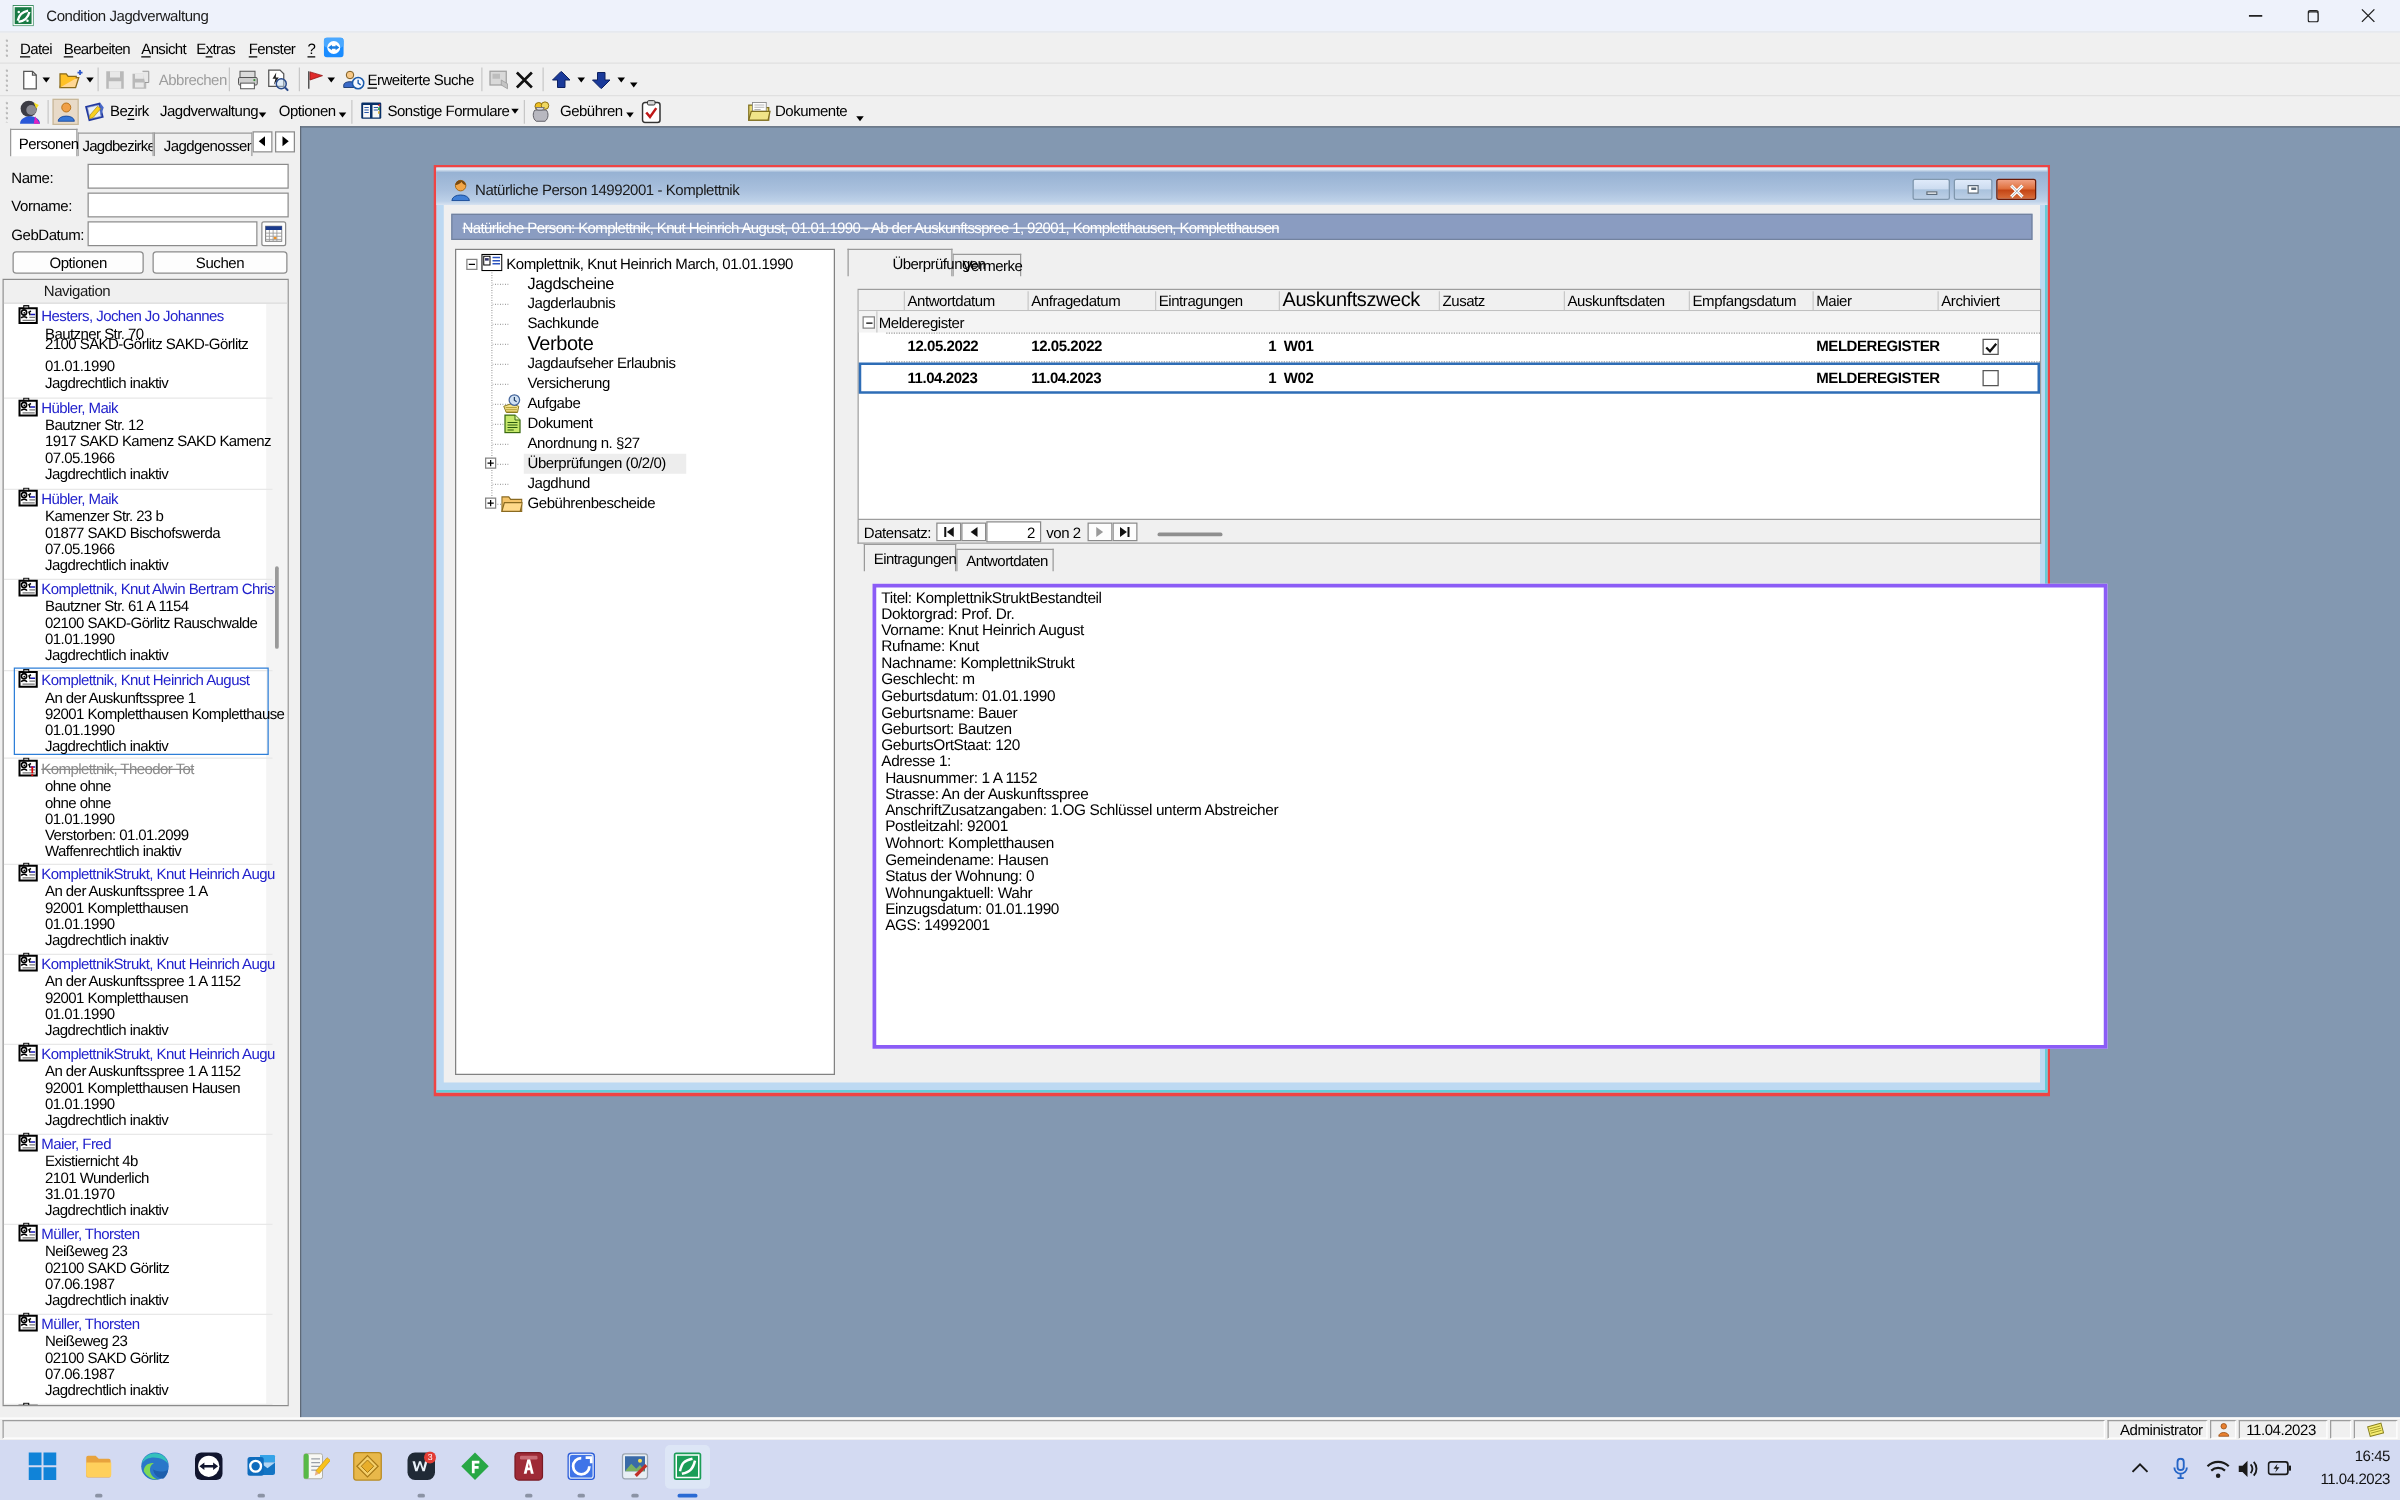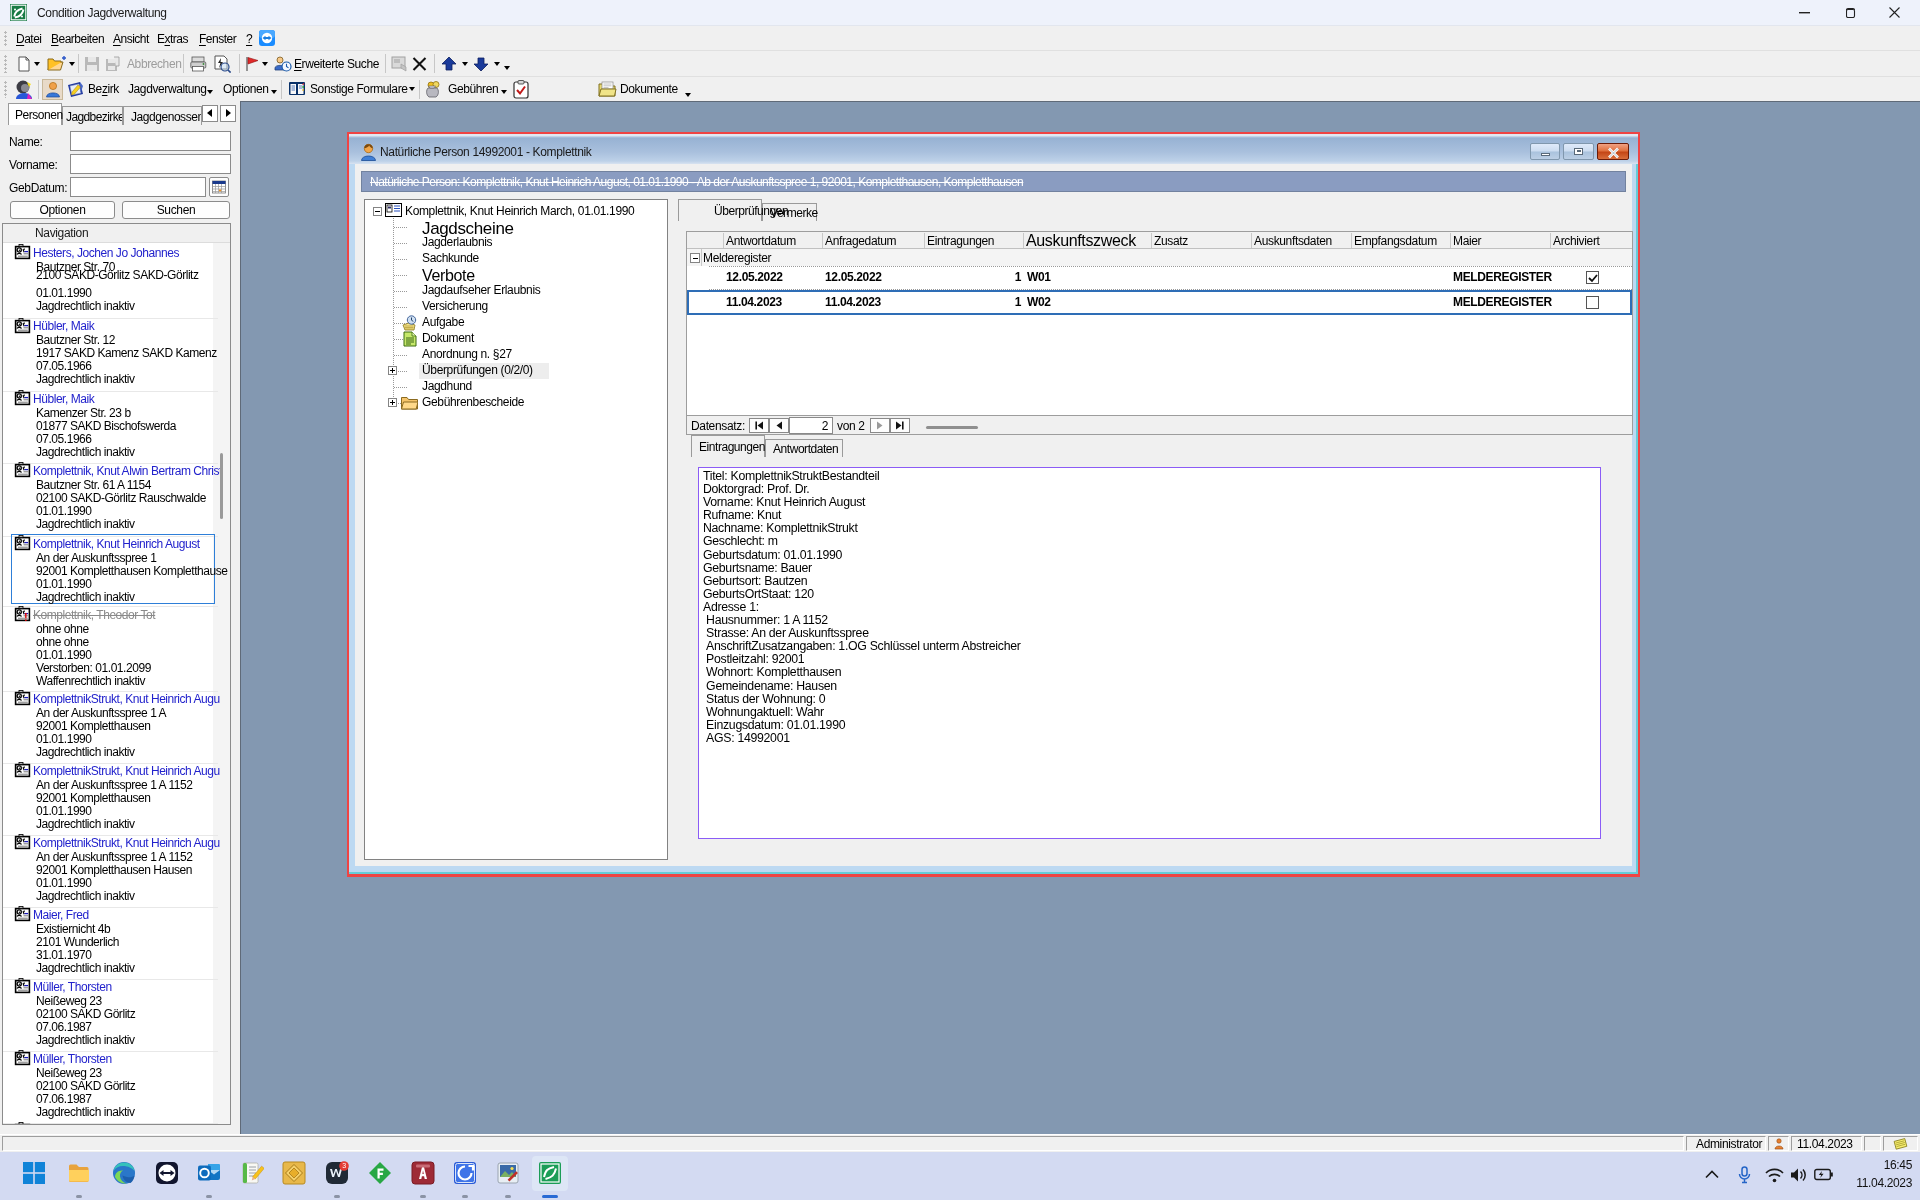--- a/index.html
+++ b/index.html
@@ -514,21 +514,21 @@
           <div style="position:absolute;left:1px;top:3px;width:5px;height:1px;background:#000;"></div>
         </div>
 <svg class="abs" style="left:30px; top:35px;" width="17" height="14" viewBox="0 0 17 14">
 <rect x="0.5" y="0.5" width="16" height="13" fill="#fff" stroke="#000" stroke-width="1"></rect>
 <rect x="2" y="2" width="5" height="7" fill="#fff" stroke="#000" stroke-width="0.8"></rect>
 <rect x="3" y="3.5" width="3" height="2" fill="#336"></rect>
 <path d="M9 3 h6 M9 5.5 h6 M9 8 h6" stroke="#2a52be" stroke-width="1.2"></path>
 </svg>
 <div class="abs" style="left:50px; top:36px; font-size:12px; white-space:nowrap;">Komplettnik, Knut Heinrich March, 01.01.1990</div>
 <div class="abs" style="left:39px; top:59px; width:14px; height:1px; background-image:linear-gradient(90deg, #999 1px, transparent 1px); background-size:2px 1px;"></div>
-<div class="abs" style="left:67px; top:51px; font-size:17px; white-space:nowrap;">Jagdscheine</div>
+<div class="abs" style="left:67px; top:51px; font-size:13px; white-space:nowrap;">Jagdscheine</div>
 <div class="abs" style="left:39px; top:75px; width:14px; height:1px; background-image:linear-gradient(90deg, #999 1px, transparent 1px); background-size:2px 1px;"></div>
 <div class="abs" style="left:67px; top:67px; font-size:12px; white-space:nowrap;">Jagderlaubnis</div>
 <div class="abs" style="left:39px; top:91px; width:14px; height:1px; background-image:linear-gradient(90deg, #999 1px, transparent 1px); background-size:2px 1px;"></div>
 <div class="abs" style="left:67px; top:83px; font-size:12px; white-space:nowrap;">Sachkunde</div>
 <div class="abs" style="left:39px; top:107px; width:14px; height:1px; background-image:linear-gradient(90deg, #999 1px, transparent 1px); background-size:2px 1px;"></div>
 <div class="abs" style="left:67px; top:99px; font-size:16px; white-space:nowrap;">Verbote</div>
 <div class="abs" style="left:39px; top:123px; width:14px; height:1px; background-image:linear-gradient(90deg, #999 1px, transparent 1px); background-size:2px 1px;"></div>
 <div class="abs" style="left:67px; top:115px; font-size:12px; white-space:nowrap;">Jagdaufseher Erlaubnis</div>
 <div class="abs" style="left:39px; top:139px; width:14px; height:1px; background-image:linear-gradient(90deg, #999 1px, transparent 1px); background-size:2px 1px;"></div>
 <div class="abs" style="left:67px; top:131px; font-size:12px; white-space:nowrap;">Versicherung</div>
@@ -645,21 +645,21 @@
             <path d="M8.8 0.5 v8" stroke="#111" stroke-width="1.6"></path>
           </svg>
         </div>
 <div class="abs" style="left:571px; top:258px; width:52px; height:3px; background:#8f8f8f; border-radius:2px;"></div>
   <div class="abs" style="left:336px; top:267px; width:74px; height:22px; background:#f0f0f0; border:1px solid #9a9a9a; border-bottom:none; z-index:2;">
           <span style="position:absolute;left:7px;top:4px;font-size:12px;letter-spacing:-0.45px;">Eintragungen</span>
         </div>
   <div class="abs" style="left:410px; top:271px; width:78px; height:18px; background:#f0f0f0; border:1px solid #9a9a9a; border-bottom:none;">
           <span style="position:absolute;left:7px;top:2px;font-size:12px;letter-spacing:-0.45px;">Antwortdaten</span>
         </div>
-  <div class="abs" style="left:343px; top:299px; width:903px; height:372px; background:#fff; border:1px solid #8b5cf6;">
+  <div class="abs" style="left:343px; top:299px; width:988px; height:372px; background:#fff; border:3px solid #8b5cf6;">
           <div style="position:absolute; left:4px; top:2px; font-size:12.3px; letter-spacing:-0.3px; line-height:13.1px; white-space:pre;">Titel: KomplettnikStruktBestandteil<br>Doktorgrad: Prof. Dr.<br>Vorname: Knut Heinrich August<br>Rufname: Knut<br>Nachname: KomplettnikStrukt<br>Geschlecht: m<br>Geburtsdatum: 01.01.1990<br>Geburtsname: Bauer<br>Geburtsort: Bautzen<br>GeburtsOrtStaat: 120<br>Adresse 1:<br>&nbsp;Hausnummer: 1 A 1152<br>&nbsp;Strasse: An der Auskunftsspree<br>&nbsp;AnschriftZusatzangaben: 1.OG Schlüssel unterm Abstreicher<br>&nbsp;Postleitzahl: 92001<br>&nbsp;Wohnort: Kompletthausen<br>&nbsp;Gemeindename: Hausen<br>&nbsp;Status der Wohnung: 0<br>&nbsp;Wohnungaktuell: Wahr<br>&nbsp;Einzugsdatum: 01.01.1990<br>&nbsp;AGS: 14992001</div>
         </div>
   </div>
 </div>
 </div>
 
 <div id="statusbar">
   <div class="spanel" style="left:2px; width:1682px;"></div>
   <div class="spanel" style="left:1686px; width:80px; padding:0 0 0 9px; padding-top:0px;"><span style="position:relative; top:0px;">Administrator</span></div>
   <div class="spanel" style="left:1768px; width:21px;">

